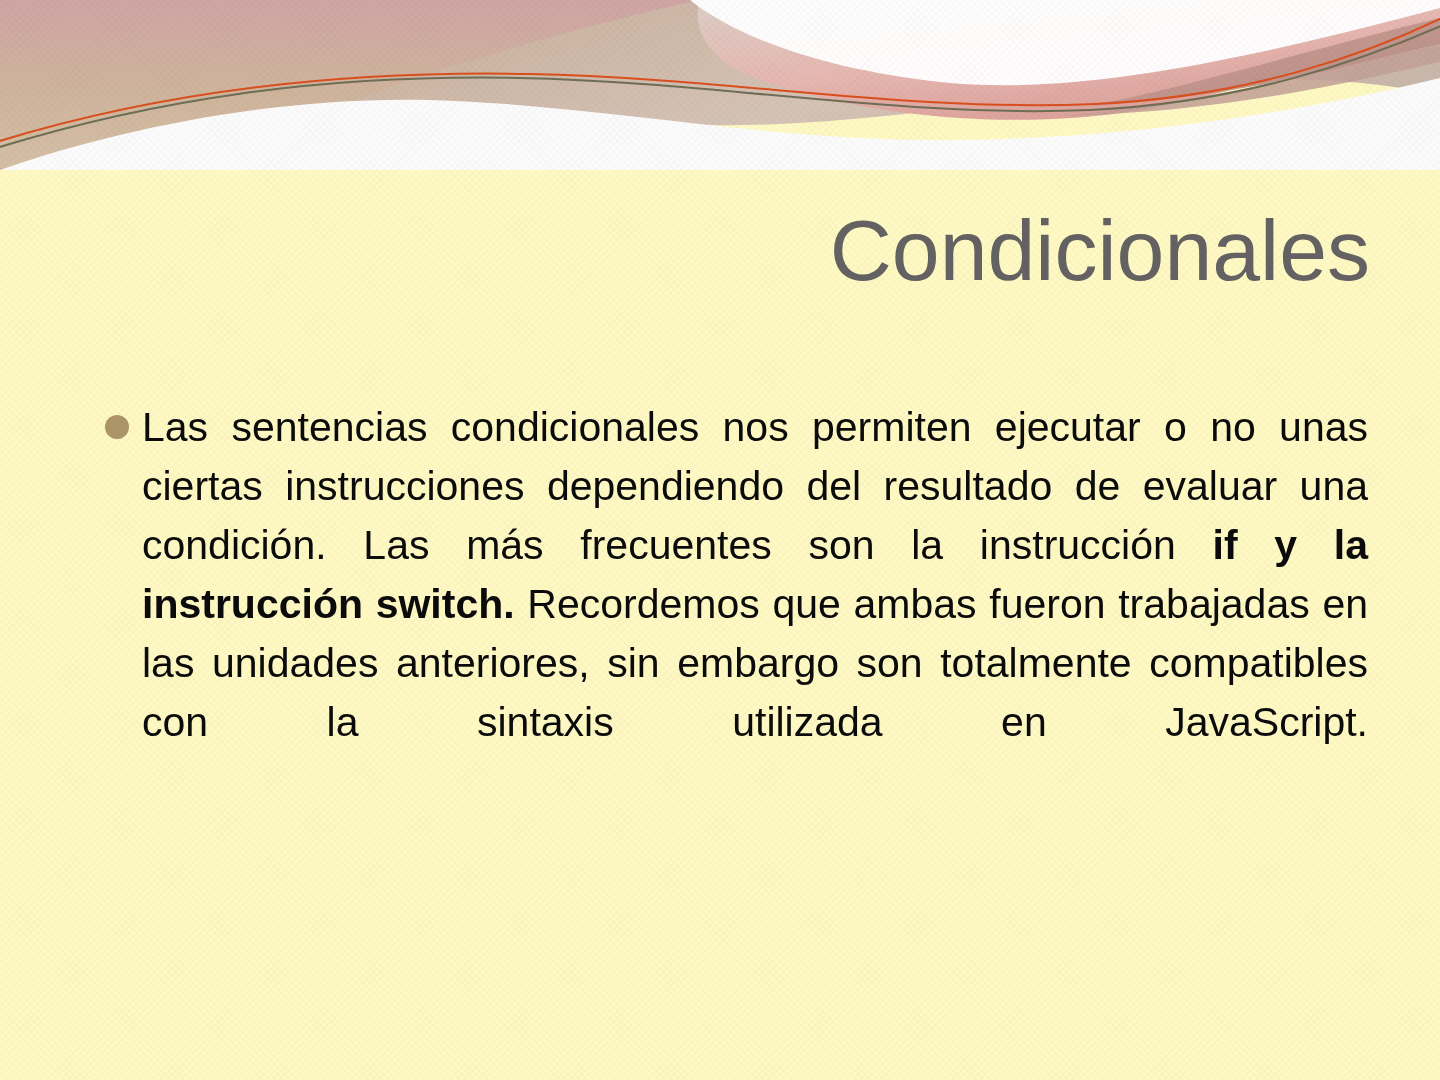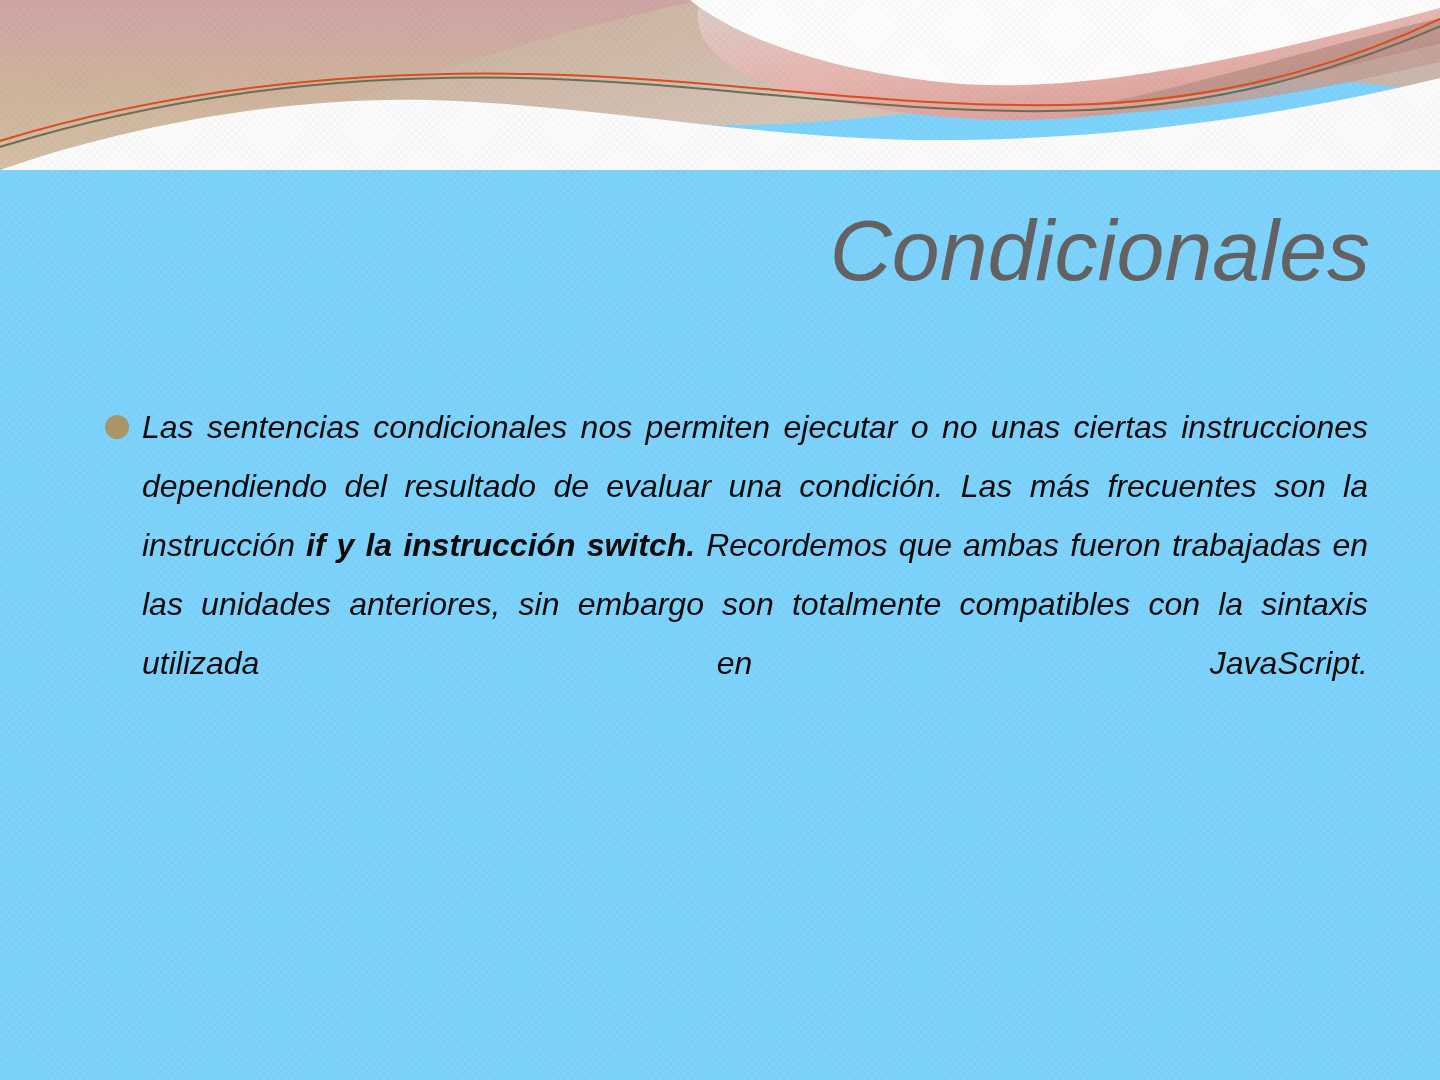--- a/index.html
+++ b/index.html
@@ -76,41 +76,41 @@
     position: absolute;
     left: 5px;
     top: 17px;
     width: 24px;
     height: 24px;
     border-radius: 50%;
     background: #ab9468;
   }
   .bullet-text {
     font-family: "Liberation Sans", sans-serif;
-    font-size: 32px;
+    font-size: 41px;
     line-height: 59px;
     color: #0b0b0b;
     text-align: justify;
     text-justify: inter-word;
     font-weight: 400;
   }
   .bullet-text b {
     font-weight: 700;
   }
   
   .bullet-text::after {
     content: "";
     display: inline-block;
     width: 100%;
   }
 </style>
 </head>
 <body>
 
-<div class="slide" style="background-color: #7dd3fc; font-style: italic;">
+<div class="slide" style="background-color: #fef9c3;">
 
   <svg class="header-art" viewBox="0 0 1440 170" preserveAspectRatio="none" xmlns="http://www.w3.org/2000/svg">
     <defs>
       <linearGradient id="gradLeft" x1="0" y1="0" x2="0" y2="1">
         <stop offset="0%" stop-color="#cfa5a5"></stop>
         <stop offset="55%" stop-color="#cfb49c"></stop>
         <stop offset="100%" stop-color="#d4c0a6"></stop>
       </linearGradient>
       <linearGradient id="gradMid" x1="0" y1="0" x2="1" y2="0.4">
         <stop offset="0%" stop-color="#c9a3a1"></stop>

